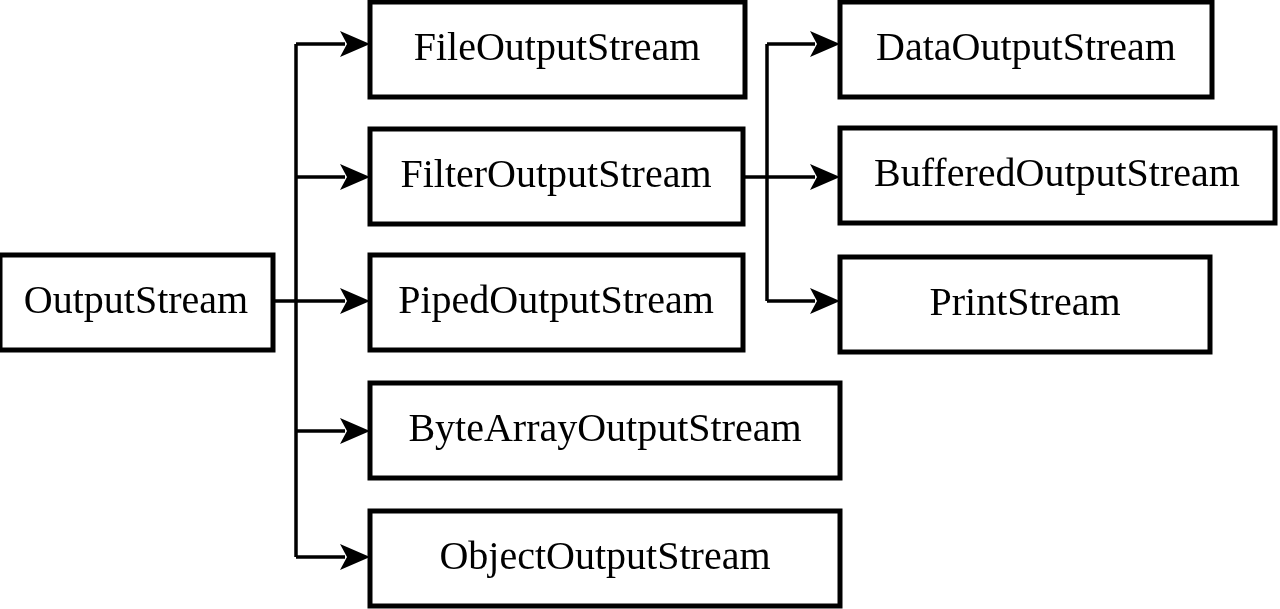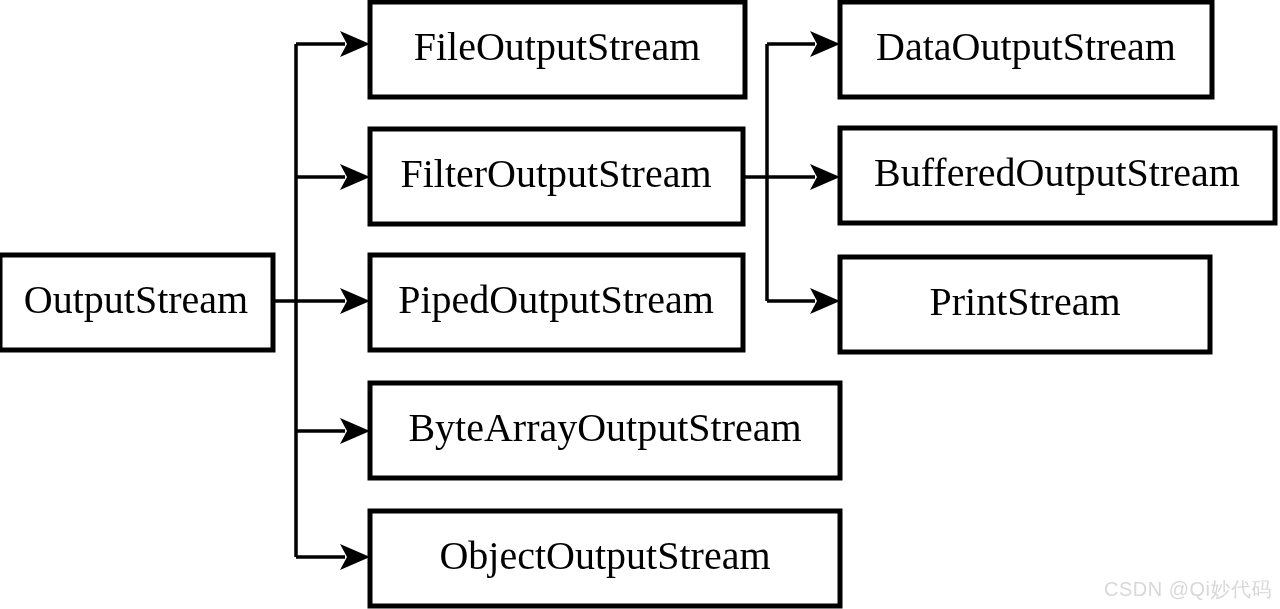--- a/index.html
+++ b/index.html
@@ -166,15 +166,14 @@
 
       <g>
         <rect class="node-box" x="840" y="257" width="370" height="95"></rect>
         <text class="node-label" x="1025" y="306">PrintStream</text>
       </g>
 
     </g>
 
   </svg>
 
-  <div class="watermark-text">CSDN @Qi妙代码</div>
 
 </div>
 
 </body></html>

